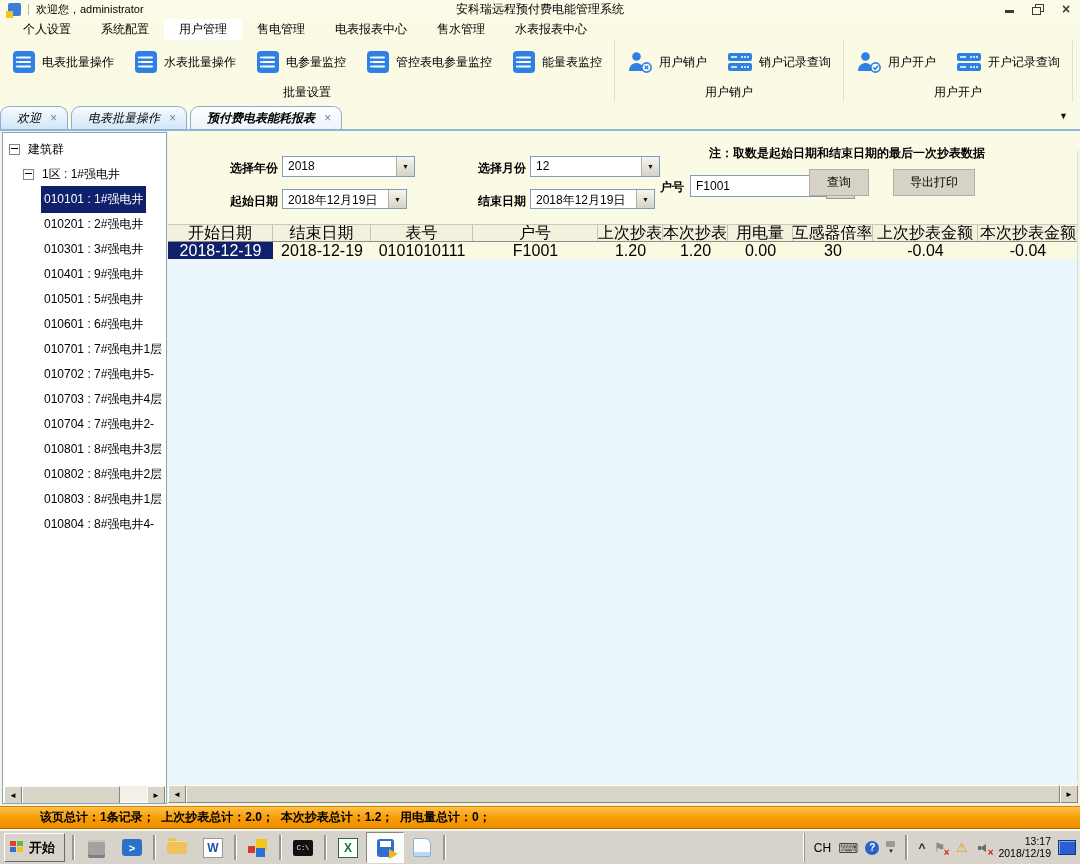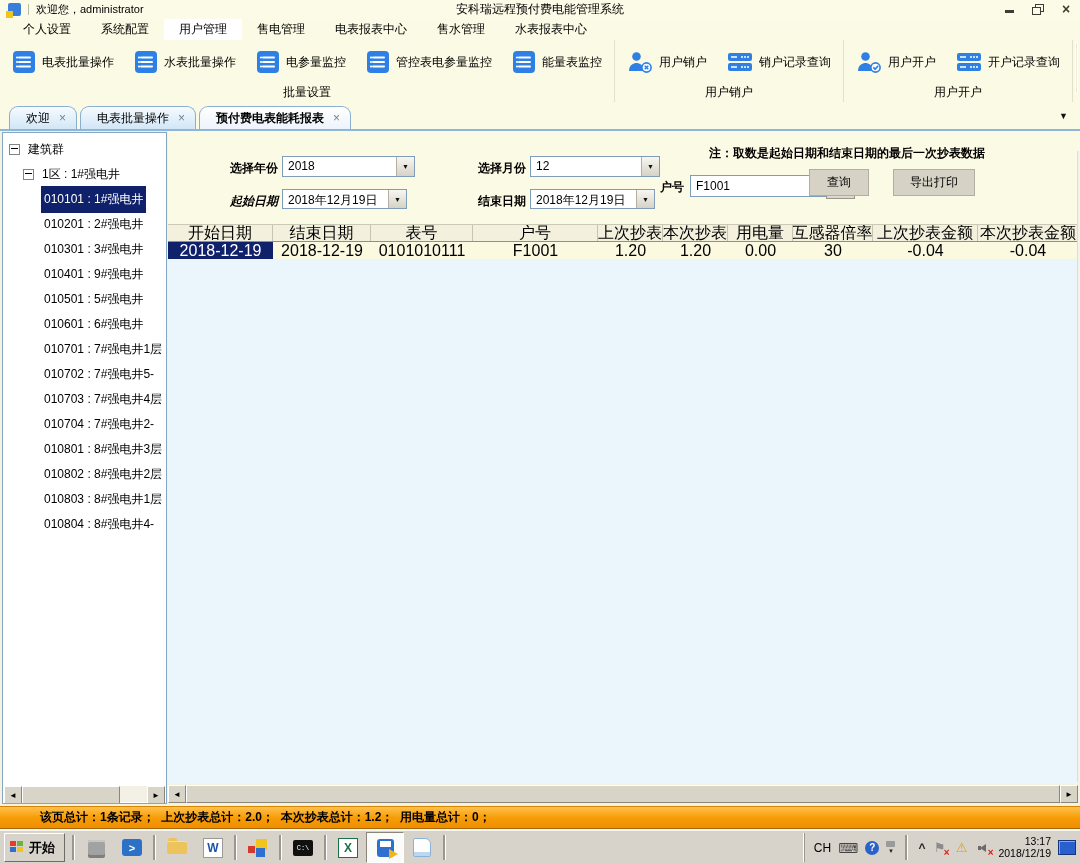--- a/index.html
+++ b/index.html
@@ -33,21 +33,21 @@
   .tb-group{display:flex;flex-direction:column;border-right:1px solid #e3e1ca;padding:1px 2px 0 2px;}
   .tb-buttons{flex:1;display:flex;align-items:center;}
   .tb-btn{display:flex;align-items:center;gap:6px;padding:0 10px;height:42px;cursor:default;white-space:nowrap;}
   .tb-label{text-align:center;font-size:12px;padding:1px 0 5px;}
   .tb-rightbox{flex:1;margin:2px 2px 8px 2px;border:1px solid #ffffff;box-shadow:inset 0 0 0 1px #eceadb;}
   .icon24{width:24px;height:24px;flex:0 0 auto;}
   .icon26{width:26px;height:24px;flex:0 0 auto;}
 
   
   .tabbar{position:absolute;top:103px;left:0;right:0;height:26px;background:#fbfae4;
-          border-bottom:2px solid #8db6d9;display:flex;align-items:flex-end;padding-left:9px;}
+          border-bottom:2px solid #8db6d9;display:flex;align-items:flex-end;padding-left:0;font-style:italic;}
   .tab{display:flex;align-items:center;gap:9px;height:22px;padding:0 10px 0 16px;margin-right:3px;
        border:1px solid #8aafd0;border-bottom:none;border-radius:9px 9px 0 0;
        background:linear-gradient(#f6fbff,#d2e6f6);font-size:12px;white-space:nowrap;}
   .tab.active{background:linear-gradient(#ffffff,#ecf4fb);font-weight:bold;}
   .tab-close{color:#6f8299;font-weight:normal;font-size:12px;line-height:12px;}
   .tab-list-arrow{margin-left:auto;margin-right:12px;align-self:center;font-size:9px;color:#111;}
 
   
   .content{position:absolute;top:131px;bottom:58px;left:0;right:0;background:#f4f3e0;padding-left:40px;}
 
@@ -413,21 +413,21 @@
       <span class="combo" style="left:114px;top:25px;width:133px;justify-content:flex-end;">
         <span class="val">2018</span>
         <span class="dd">▼</span>
       </span>
       <span class="flabel" style="left:310px;top:29px;">选择月份</span>
       <span class="combo" style="left:362px;top:25px;width:130px;">
         <span class="val">12</span>
         <span class="dd">▼</span>
       </span>
 
-      <span class="flabel" style="left:62px;top:62px;font-style:italic;">起始日期</span>
+      <span class="flabel" style="left:62px;top:62px;">起始日期</span>
       <span class="combo" style="left:114px;top:58px;width:125px;height:20px;">
         <span class="val">2018年12月19日</span>
         <span class="dd">▼</span>
       </span>
       <span class="flabel" style="left:310px;top:62px;">结束日期</span>
       <span class="combo" style="left:362px;top:58px;width:125px;height:20px;">
         <span class="val">2018年12月19日</span>
         <span class="dd">▼</span>
       </span>
 

